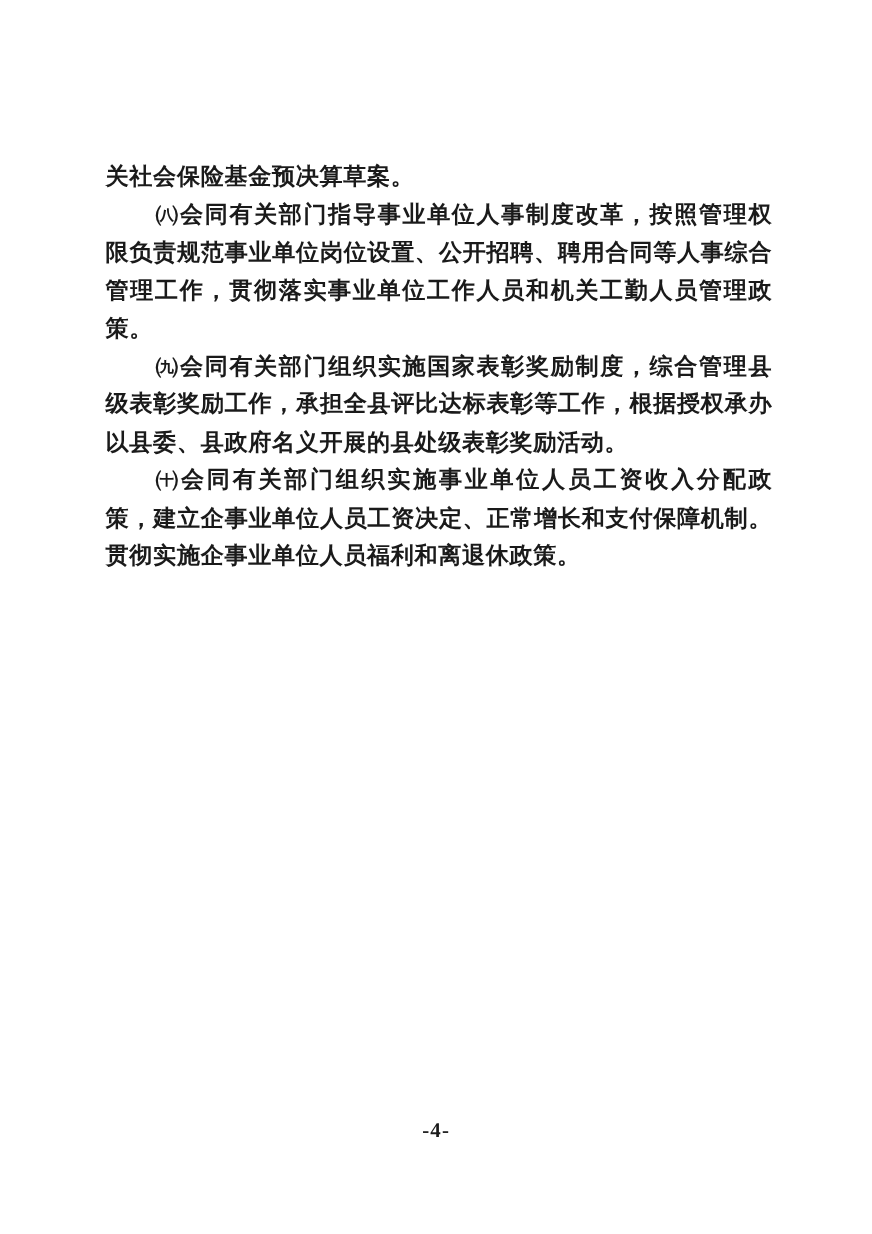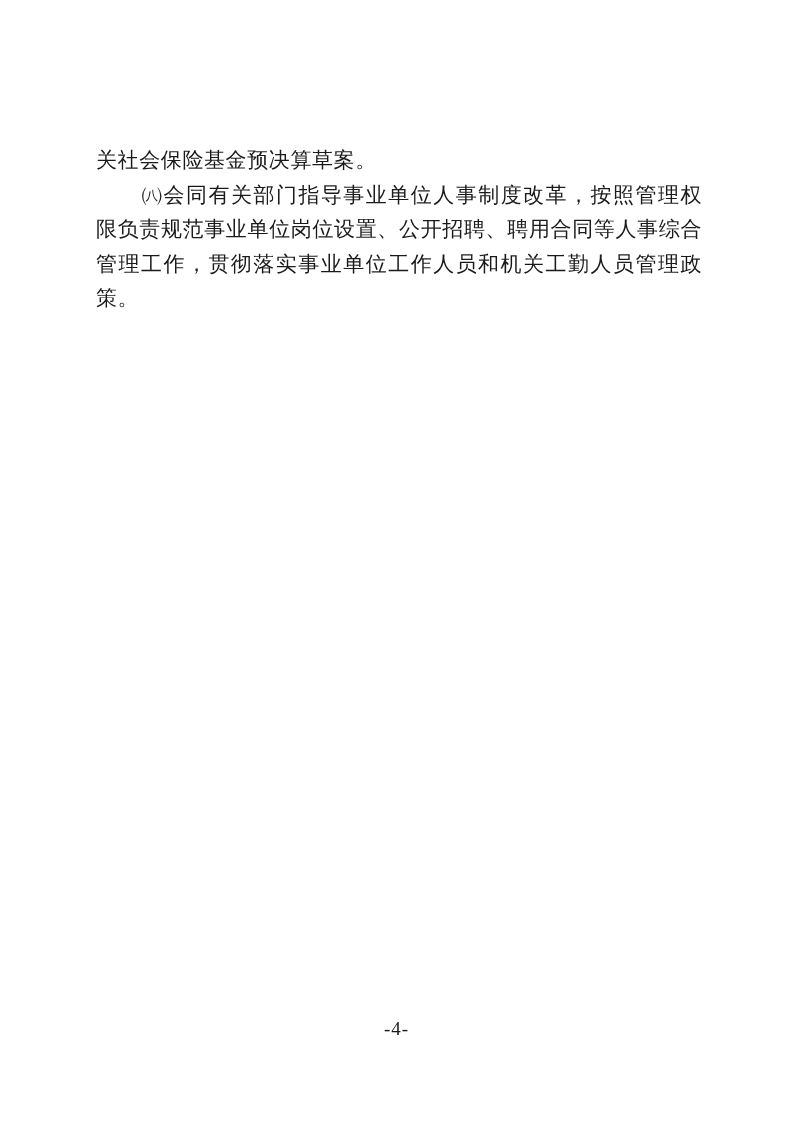--- a/index.html
+++ b/index.html
@@ -9,20 +9,21 @@
   }
   .page {
     position: relative;
     width: 793px;
     height: 1122px;
     background: #ffffff;
     box-sizing: border-box;
     overflow: hidden;
     font-family: "Liberation Serif", "DejaVu Serif", serif;
     color: #1a1a1a;
+    font-weight: bold;
   }
   .doc-body {
     position: absolute;
     top: 143px;
     left: 96px;
     width: 606px;
   }
   .doc-body p {
     margin: 0;
     font-size: 21px;
@@ -46,15 +47,17 @@
     color: #1a1a1a;
   }
 </style>
 </head>
 <body>
 
 <div class="page">
   <div class="doc-body">
     <p>关社会保险基金预决算草案。</p>
     <p class="indent">㈧会同有关部门指导事业单位人事制度改革，按照管理权限负责规范事业单位岗位设置、公开招聘、聘用合同等人事综合管理工作，贯彻落实事业单位工作人员和机关工勤人员管理政策。</p>
+    <p class="indent">㈨会同有关部门组织实施国家表彰奖励制度，综合管理县级表彰奖励工作，承担全县评比达标表彰等工作，根据授权承办以县委、县政府名义开展的县处级表彰奖励活动。</p>
+    <p class="indent">㈩会同有关部门组织实施事业单位人员工资收入分配政策，建立企事业单位人员工资决定、正常增长和支付保障机制。贯彻实施企事业单位人员福利和离退休政策。</p>
   </div>
   <div class="page-footer">-4-</div>
 </div>
 
 </body></html>

